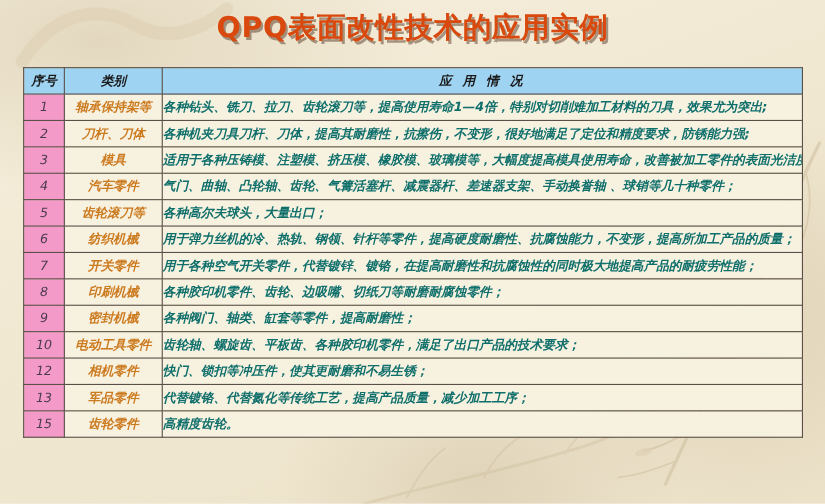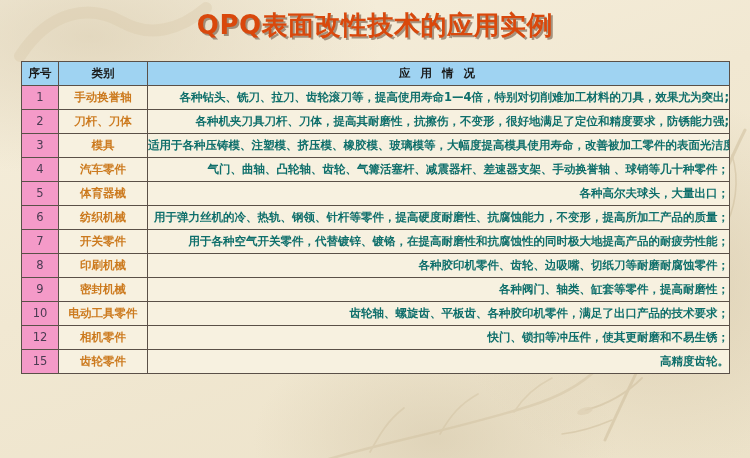--- a/index.html
+++ b/index.html
@@ -57,20 +57,21 @@
     text-shadow: 2px 2px 0 rgba(70,40,20,0.45);
     white-space: nowrap;
   }
 
   
   #app-table-wrap {
     position: absolute;
     left: 21px;
     top: 61px;
     width: 708px;
+    font-style: italic;
   }
   table#app-table {
     border-collapse: collapse;
     table-layout: fixed;
     width: 708px;
     background: transparent;
   }
   table#app-table col.c-num   { width: 37px; }
   table#app-table col.c-cat   { width: 89px; }
   table#app-table col.c-desc  { width: 582px; }
@@ -109,21 +110,21 @@
     color: #cc7a1e;
     text-align: center;
     font-weight: bold;
     font-size: 11.5px;
     white-space: nowrap;
   }
   td.cell-desc {
     background-color: #f7f1e0;
     color: #0f6f6b;
     font-weight: bold;
-    text-align: right;
+    text-align: left;
     padding-left: 7px;
     font-size: 11.5px;
     white-space: nowrap;
     overflow: hidden;
   }
 </style>
 </head>
 <body>
 
 <div id="slide">
@@ -183,41 +184,41 @@
       <thead>
         <tr>
           <th class="th-num">序号</th>
           <th class="th-cat">类别</th>
           <th class="th-desc">应 用 情 况</th>
         </tr>
       </thead>
       <tbody id="app-table-body">
           <tr>
             <td class="cell-num">1</td>
-            <td class="cell-cat">手动换誉轴</td>
+            <td class="cell-cat">轴承保持架等</td>
             <td class="cell-desc">各种钻头、铣刀、拉刀、齿轮滚刀等，提高使用寿命1—4倍，特别对切削难加工材料的刀具，效果尤为突出;</td>
           </tr>
           <tr>
             <td class="cell-num">2</td>
             <td class="cell-cat">刀杆、刀体</td>
             <td class="cell-desc">各种机夹刀具刀杆、刀体，提高其耐磨性，抗擦伤，不变形，很好地满足了定位和精度要求，防锈能力强;</td>
           </tr>
           <tr>
             <td class="cell-num">3</td>
             <td class="cell-cat">模具</td>
             <td class="cell-desc">适用于各种压铸模、注塑模、挤压模、橡胶模、玻璃模等，大幅度提高模具使用寿命，改善被加工零件的表面光洁度;</td>
           </tr>
           <tr>
             <td class="cell-num">4</td>
             <td class="cell-cat">汽车零件</td>
             <td class="cell-desc">气门、曲轴、凸轮轴、齿轮、气篝活塞杆、减震器杆、差速器支架、手动换誉轴 、球销等几十种零件；</td>
           </tr>
           <tr>
             <td class="cell-num">5</td>
-            <td class="cell-cat">体育器械</td>
+            <td class="cell-cat">齿轮滚刀等</td>
             <td class="cell-desc">各种高尔夫球头，大量出口；</td>
           </tr>
           <tr>
             <td class="cell-num">6</td>
             <td class="cell-cat">纺织机械</td>
             <td class="cell-desc">用于弹力丝机的冷、热轨、钢领、针杆等零件，提高硬度耐磨性、抗腐蚀能力，不变形，提高所加工产品的质量；</td>
           </tr>
           <tr>
             <td class="cell-num">7</td>
             <td class="cell-cat">开关零件</td>
@@ -237,20 +238,25 @@
             <td class="cell-num">10</td>
             <td class="cell-cat">电动工具零件</td>
             <td class="cell-desc">齿轮轴、螺旋齿、平板齿、各种胶印机零件，满足了出口产品的技术要求；</td>
           </tr>
           <tr>
             <td class="cell-num">12</td>
             <td class="cell-cat">相机零件</td>
             <td class="cell-desc">快门、锁扣等冲压件，使其更耐磨和不易生锈；</td>
           </tr>
           <tr>
+            <td class="cell-num">13</td>
+            <td class="cell-cat">军品零件</td>
+            <td class="cell-desc">代替镀铬、代替氮化等传统工艺，提高产品质量，减少加工工序；</td>
+          </tr>
+          <tr>
             <td class="cell-num">15</td>
             <td class="cell-cat">齿轮零件</td>
             <td class="cell-desc">高精度齿轮。</td>
           </tr>
         </tbody>
     </table>
   </div>
 
 </div>
 

